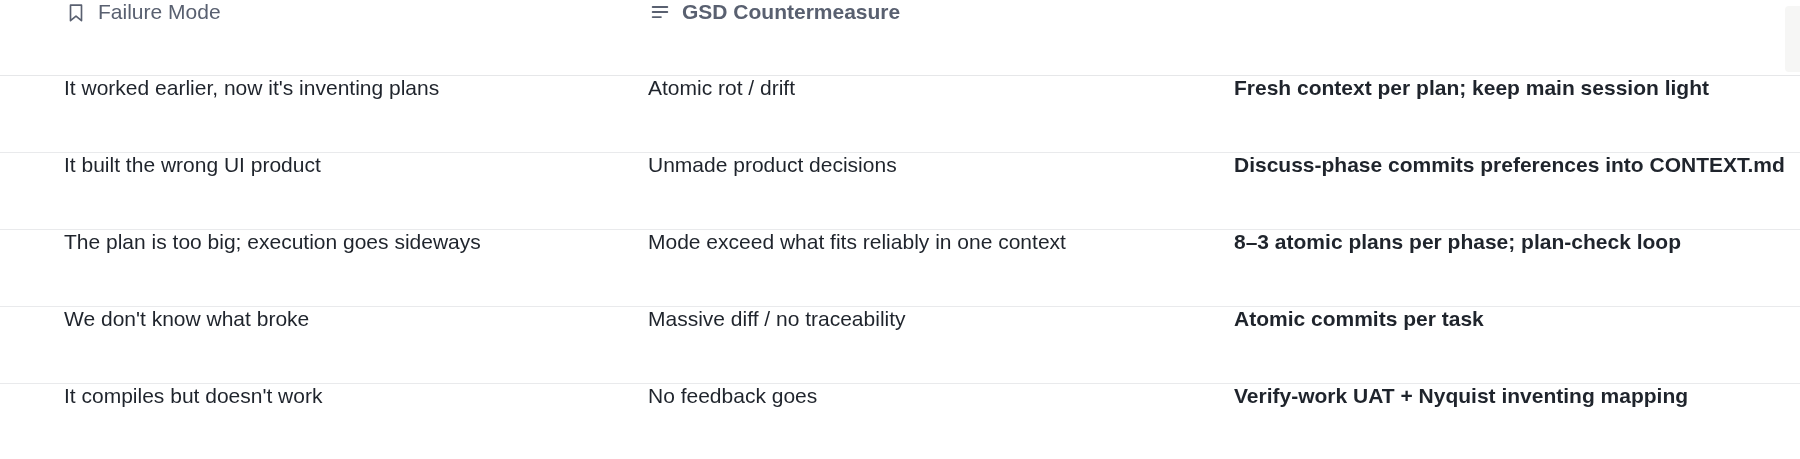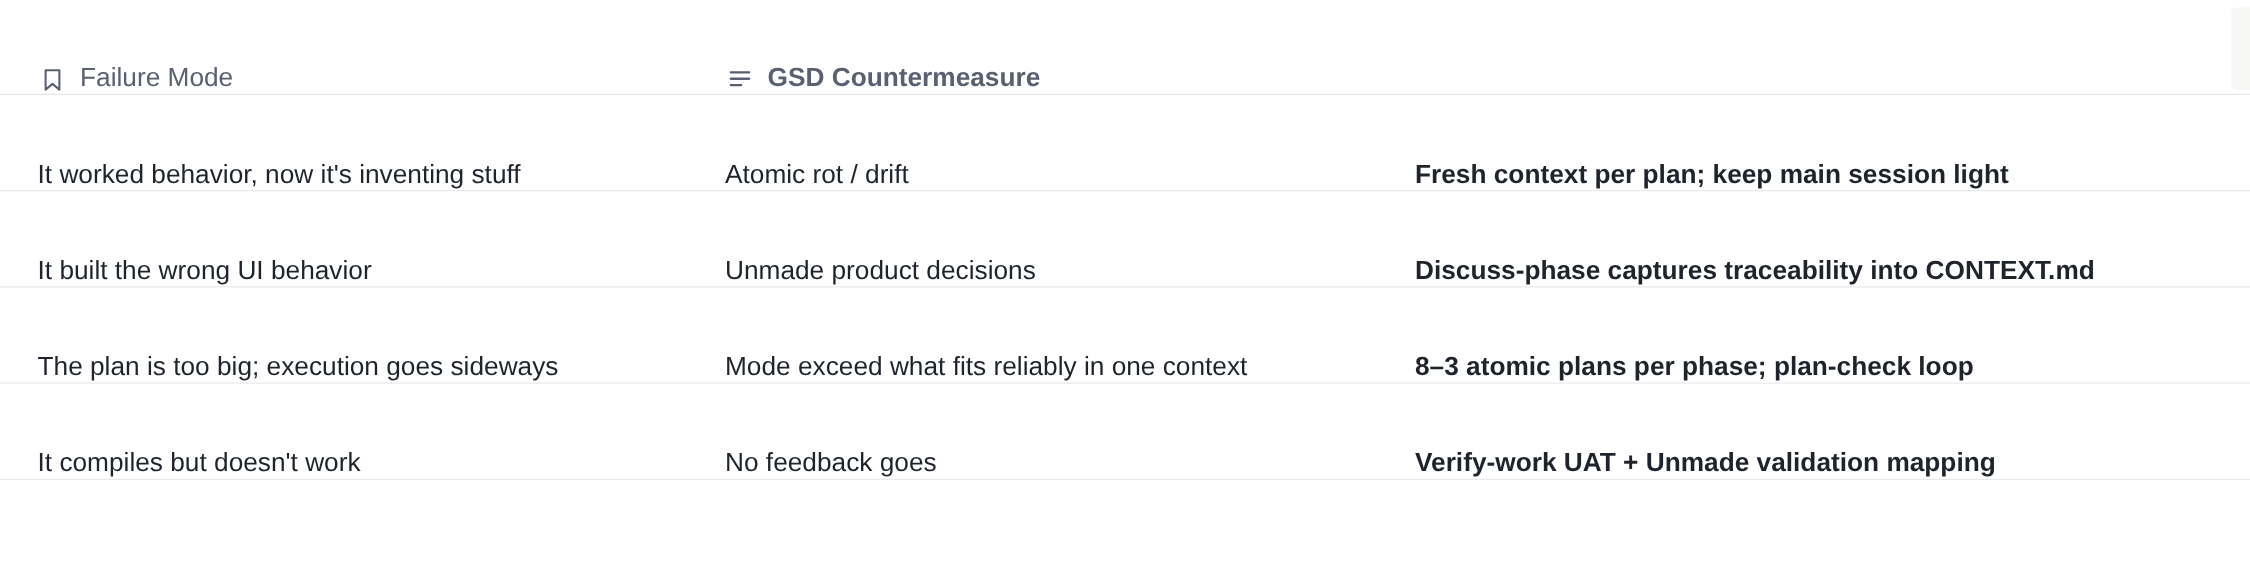--- a/index.html
+++ b/index.html
@@ -27,25 +27,26 @@
   .row.header {
     height: 76px;
     border-bottom: 1px solid #e6e7e9;
   }
   .row:last-child {
     border-bottom: none;
     height: 83px; 
   }
   .cell {
     display: flex;
-    align-items: flex-end;
+    align-items: flex-start;
     font-size: 21px;
     color: #1f242c;
     white-space: nowrap;
     overflow: hidden;
+    margin-left: 34px;
   }
   .col1 { width: 550px; flex: 0 0 550px; }
   .col2 { width: 552px; flex: 0 0 552px; }
   .col3 { flex: 1 1 auto; font-weight: bold; }
   .header-cell {
     gap: 10px;
     font-size: 21px;
     color: #596070;
   }
   .hicon {
@@ -88,38 +89,43 @@
           <line x1="4" y1="6.5" x2="20" y2="6.5"></line>
           <line x1="4" y1="12" x2="20" y2="12"></line>
           <line x1="4" y1="17.5" x2="13" y2="17.5"></line>
         </svg>
       </span>
       <span>GSD Countermeasure</span>
     </div>
   </div>
 
   <div class="row">
-    <div class="cell col1">It worked behavior, now it's inventing stuff</div>
+    <div class="cell col1">It worked earlier, now it's inventing plans</div>
     <div class="cell col2">Atomic rot / drift</div>
     <div class="cell col3">Fresh context per plan; keep main session light</div>
   </div>
 
   <div class="row">
-    <div class="cell col1">It built the wrong UI behavior</div>
+    <div class="cell col1">It built the wrong UI product</div>
     <div class="cell col2">Unmade product decisions</div>
-    <div class="cell col3">Discuss-phase captures traceability into CONTEXT.md</div>
+    <div class="cell col3">Discuss-phase commits preferences into CONTEXT.md</div>
   </div>
 
   <div class="row">
     <div class="cell col1">The plan is too big; execution goes sideways</div>
     <div class="cell col2">Mode exceed what fits reliably in one context</div>
     <div class="cell col3">8–3 atomic plans per phase; plan-check loop</div>
   </div>
 
+  <div class="row">
+    <div class="cell col1">We don't know what broke</div>
+    <div class="cell col2">Massive diff / no traceability</div>
+    <div class="cell col3">Atomic commits per task</div>
+  </div>
 
   <div class="row">
     <div class="cell col1">It compiles but doesn't work</div>
     <div class="cell col2">No feedback goes</div>
-    <div class="cell col3">Verify-work UAT + Unmade validation mapping</div>
+    <div class="cell col3">Verify-work UAT + Nyquist inventing mapping</div>
   </div>
 
   <div class="corner-gutter"></div>
 </div>
 
 </body></html>

